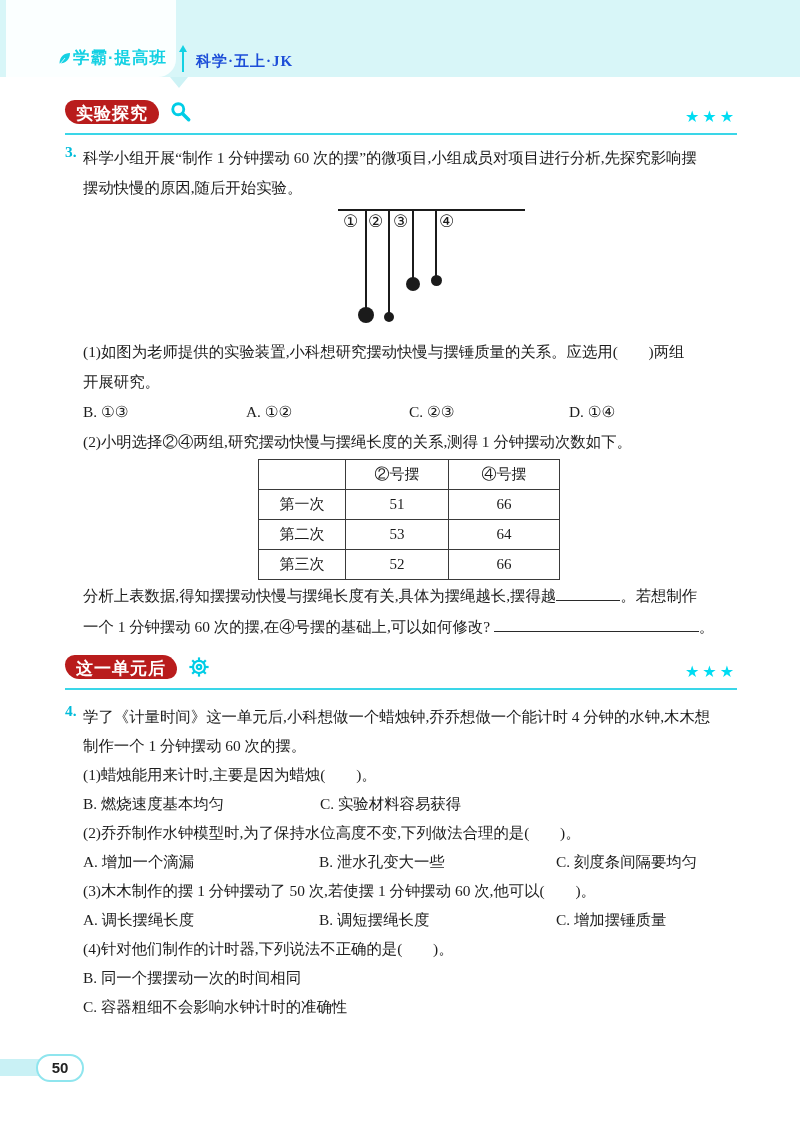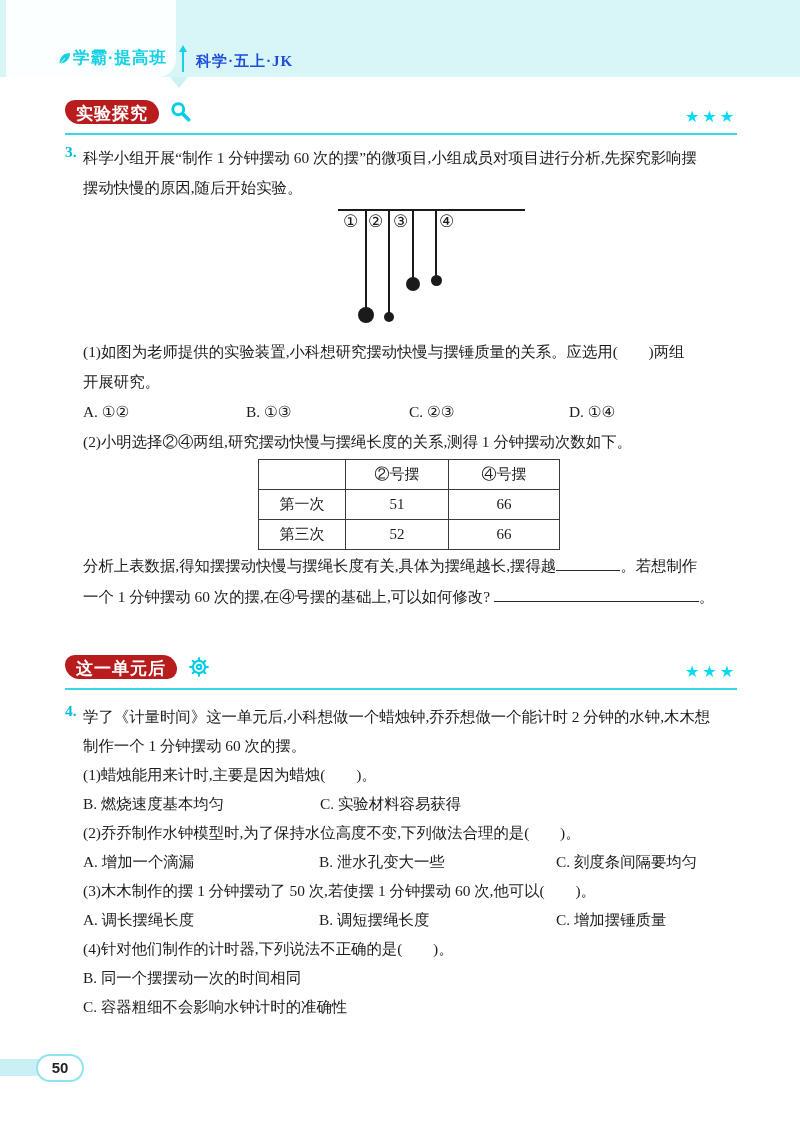--- a/index.html
+++ b/index.html
@@ -113,39 +113,44 @@
         <div class="d-ball" style="left:22px;top:104px;width:16px;height:16px;"></div>
         <div class="d-ball" style="left:48px;top:109px;width:10px;height:10px;"></div>
         <div class="d-ball" style="left:70px;top:74px;width:14px;height:14px;"></div>
         <div class="d-ball" style="left:94.5px;top:72px;width:11px;height:11px;"></div>
       </div>
 
       <div class="ln" style="margin-top:4px;">(1)如图为老师提供的实验装置,小科想研究摆动快慢与摆锤质量的关系。应选用(　　)两组</div>
       <div class="ln">开展研究。</div>
 
       <div class="ln optrow">
+        <span class="o163">B. ①③</span>
         <span class="o163">A. ①②</span>
-        <span class="o163">B. ①③</span>
         <span class="o160">C. ②③</span>
         <span>D. ①④</span>
       </div>
 
       <div class="ln">(2)小明选择②④两组,研究摆动快慢与摆绳长度的关系,测得 1 分钟摆动次数如下。</div>
 
       <table class="data">
         <tbody>
             <tr>
           <th class="c0"></th>
           <th class="c1">②号摆</th>
           <th class="c2">④号摆</th>
         </tr>
         <tr>
           <td>第一次</td>
           <td>51</td>
           <td>66</td>
+        </tr>
+        <tr>
+          <td>第二次</td>
+          <td>53</td>
+          <td>64</td>
         </tr>
         <tr>
           <td>第三次</td>
           <td>52</td>
           <td>66</td>
         </tr>
       </tbody>
         </table>
 
       <div class="analysis">
@@ -174,21 +179,21 @@
         <line x1="11" y1="4" x2="11" y2="0.5"></line>
         <line x1="15.95" y1="6.05" x2="18.4" y2="3.6"></line>
       </g>
     </svg>
     <span class="stars">★★★</span>
   </div>
 
   <div class="qblock q4" style="top:702px;width:690px;">
     <span class="qnum">4.</span>
     <div class="qbody">
-      <div class="ln">学了《计量时间》这一单元后,小科想做一个蜡烛钟,乔乔想做一个能计时 2 分钟的水钟,木木想</div>
+      <div class="ln">学了《计量时间》这一单元后,小科想做一个蜡烛钟,乔乔想做一个能计时 4 分钟的水钟,木木想</div>
       <div class="ln">制作一个 1 分钟摆动 60 次的摆。</div>
 
       <div class="ln">(1)蜡烛能用来计时,主要是因为蜡烛(　　)。</div>
       <div class="ln optrow">
         <span class="o237">B. 燃烧速度基本均匀</span>
         <span>C. 实验材料容易获得</span>
       </div>
 
       <div class="ln">(2)乔乔制作水钟模型时,为了保持水位高度不变,下列做法合理的是(　　)。</div>
       <div class="ln optrow">

